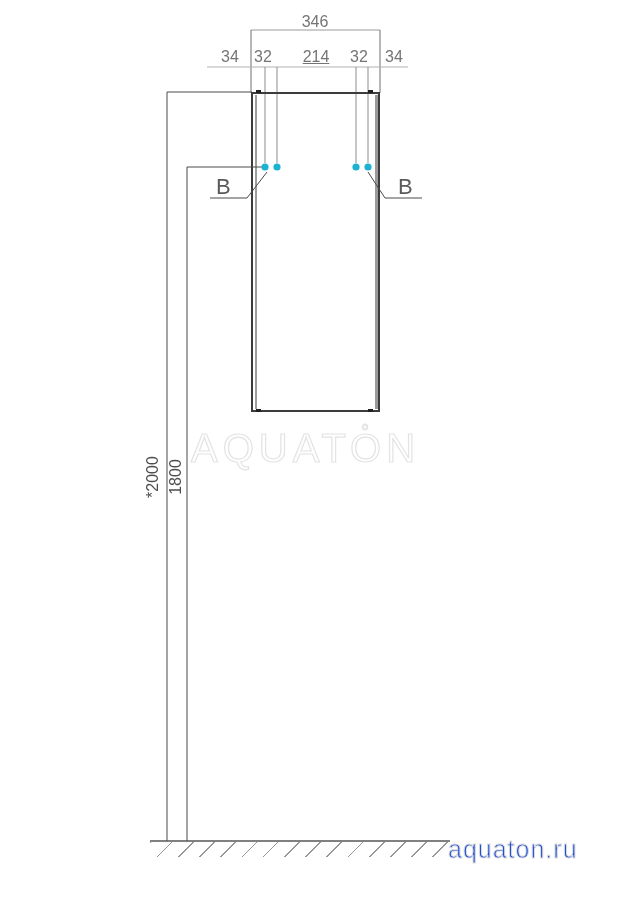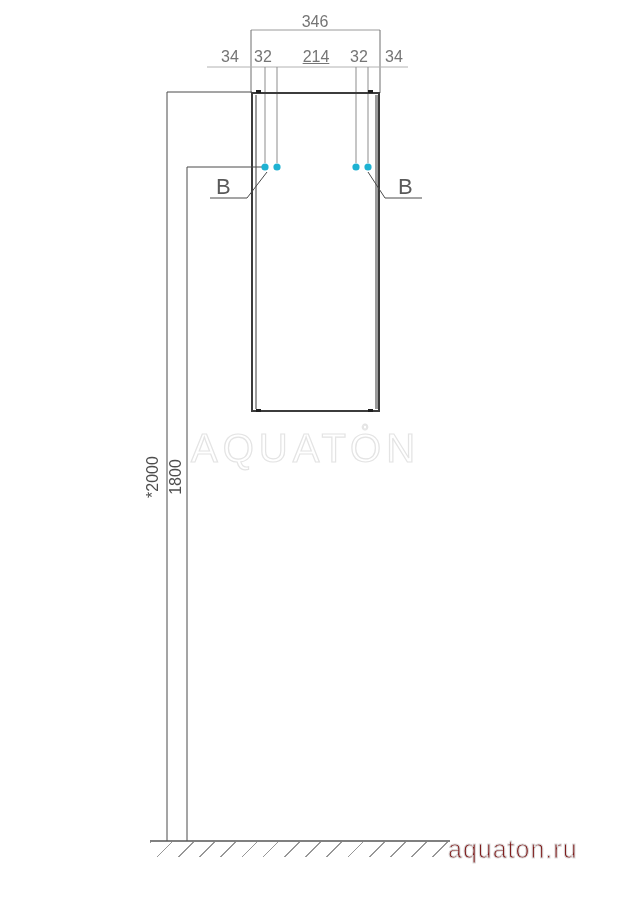--- a/index.html
+++ b/index.html
@@ -26,21 +26,21 @@
     position:absolute;left:191px;top:420px;width:260px;height:60px;
     font-size:40px;font-weight:200;letter-spacing:5px;white-space:nowrap;
     color:transparent;-webkit-text-stroke:1.2px #e4e4e4;line-height:56px;
   }
   .watermark-ring{
     position:absolute;left:361px;top:421px;font-size:20px;
     color:transparent;-webkit-text-stroke:1px #e4e4e4;
   }
   .site{
     position:absolute;left:448px;top:835px;font-size:25px;font-weight:300;
-    letter-spacing:1px;color:#7f1d1d;-webkit-text-stroke:1px #dedede;white-space:nowrap;
+    letter-spacing:1px;color:#1d4ed8;-webkit-text-stroke:1px #dedede;white-space:nowrap;
   }
   .hatch{
     position:absolute;left:150px;top:842px;width:302px;height:15px;
     background:repeating-linear-gradient(135deg,#979797 0,#979797 1.2px,transparent 1.2px,transparent 15px);
   }
 </style>
 </head>
 <body>
 
 <div id="stage">

